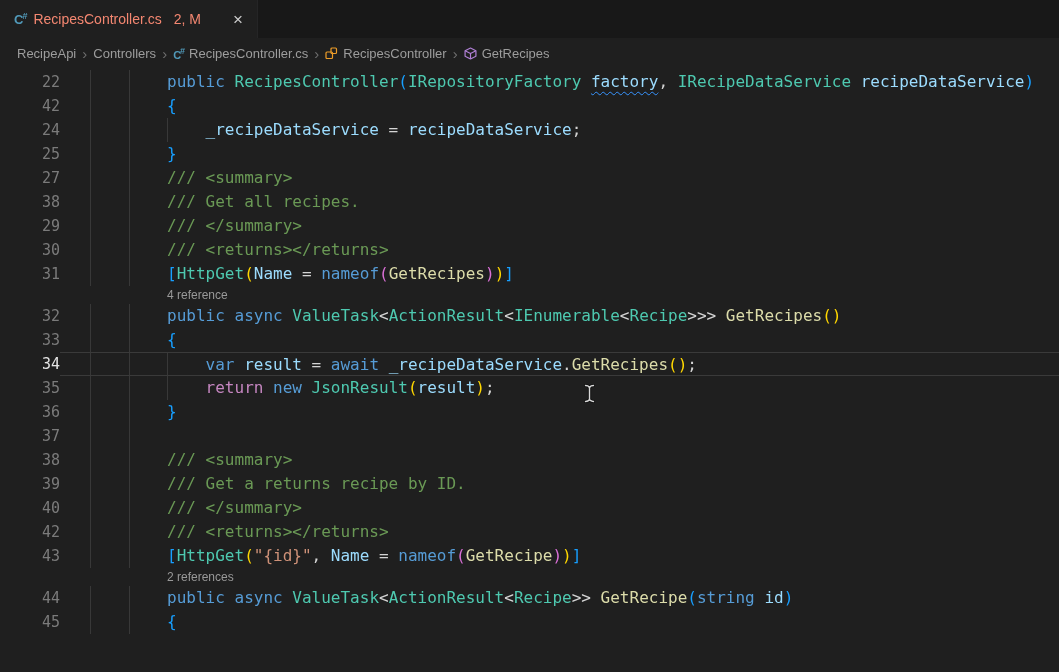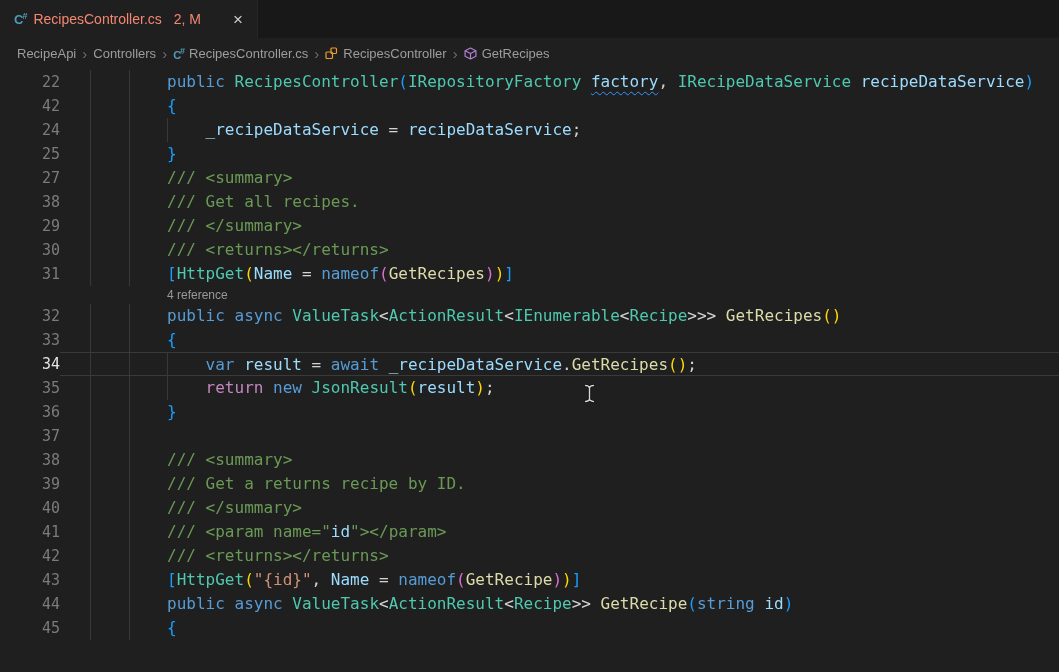--- a/index.html
+++ b/index.html
@@ -164,31 +164,28 @@
     </div>
     <div class="row">
       <div class="gutter">39</div>
       <div class="codewrap"><i class="guide" style="left: 30px;"></i><i class="guide" style="left: 68.52px;"></i><span style="color: rgb(212, 212, 212);">        </span><span style="color: rgb(106, 153, 85);">/// Get a returns recipe by ID.</span></div>
     </div>
     <div class="row">
       <div class="gutter">40</div>
       <div class="codewrap"><i class="guide" style="left: 30px;"></i><i class="guide" style="left: 68.52px;"></i><span style="color: rgb(212, 212, 212);">        </span><span style="color: rgb(106, 153, 85);">/// &lt;/summary&gt;</span></div>
     </div>
     <div class="row">
-      <div class="gutter">41</div>
-      <div class="codewrap"><i class="guide" style="left: 30px;"></i><i class="guide" style="left: 68.52px;"></i><span style="color: rgb(212, 212, 212);">        </span><span style="color: rgb(106, 153, 85);">/// &lt;param name="</span><span style="color: rgb(156, 220, 254);">id</span><span style="color: rgb(106, 153, 85);">"&gt;&lt;/param&gt;</span></div>
-    </div>
-    <div class="row">
       <div class="gutter">42</div>
       <div class="codewrap"><i class="guide" style="left: 30px;"></i><i class="guide" style="left: 68.52px;"></i><span style="color: rgb(212, 212, 212);">        </span><span style="color: rgb(106, 153, 85);">/// &lt;returns&gt;&lt;/returns&gt;</span></div>
     </div>
     <div class="row">
       <div class="gutter">43</div>
       <div class="codewrap"><i class="guide" style="left: 30px;"></i><i class="guide" style="left: 68.52px;"></i><span style="color: rgb(212, 212, 212);">        </span><span style="color: rgb(23, 159, 255);">[</span><span style="color: rgb(78, 201, 176);">HttpGet</span><span style="color: rgb(255, 215, 0);">(</span><span style="color: rgb(206, 145, 120);">"{id}"</span><span style="color: rgb(212, 212, 212);">, </span><span style="color: rgb(156, 220, 254);">Name</span><span style="color: rgb(212, 212, 212);"> = </span><span style="color: rgb(86, 156, 214);">nameof</span><span style="color: rgb(218, 112, 214);">(</span><span style="color: rgb(220, 220, 170);">GetRecipe</span><span style="color: rgb(218, 112, 214);">)</span><span style="color: rgb(255, 215, 0);">)</span><span style="color: rgb(23, 159, 255);">]</span></div>
     </div>
+    <div class="codelens">2 references</div>
     <div class="row">
       <div class="gutter">44</div>
       <div class="codewrap"><i class="guide" style="left: 30px;"></i><i class="guide" style="left: 68.52px;"></i><span style="color: rgb(212, 212, 212);">        </span><span style="color: rgb(86, 156, 214);">public</span><span style="color: rgb(212, 212, 212);"> </span><span style="color: rgb(86, 156, 214);">async</span><span style="color: rgb(212, 212, 212);"> </span><span style="color: rgb(78, 201, 176);">ValueTask</span><span style="color: rgb(212, 212, 212);">&lt;</span><span style="color: rgb(78, 201, 176);">ActionResult</span><span style="color: rgb(212, 212, 212);">&lt;</span><span style="color: rgb(78, 201, 176);">Recipe</span><span style="color: rgb(212, 212, 212);">&gt;&gt;</span><span style="color: rgb(212, 212, 212);"> </span><span style="color: rgb(220, 220, 170);">GetRecipe</span><span style="color: rgb(23, 159, 255);">(</span><span style="color: rgb(86, 156, 214);">string</span><span style="color: rgb(212, 212, 212);"> </span><span style="color: rgb(156, 220, 254);">id</span><span style="color: rgb(23, 159, 255);">)</span></div>
     </div>
     <div class="row">
       <div class="gutter">45</div>
       <div class="codewrap"><i class="guide" style="left: 30px;"></i><i class="guide" style="left: 68.52px;"></i><span style="color: rgb(212, 212, 212);">        </span><span style="color: rgb(23, 159, 255);">{</span></div>
     </div>
   </div>
 

